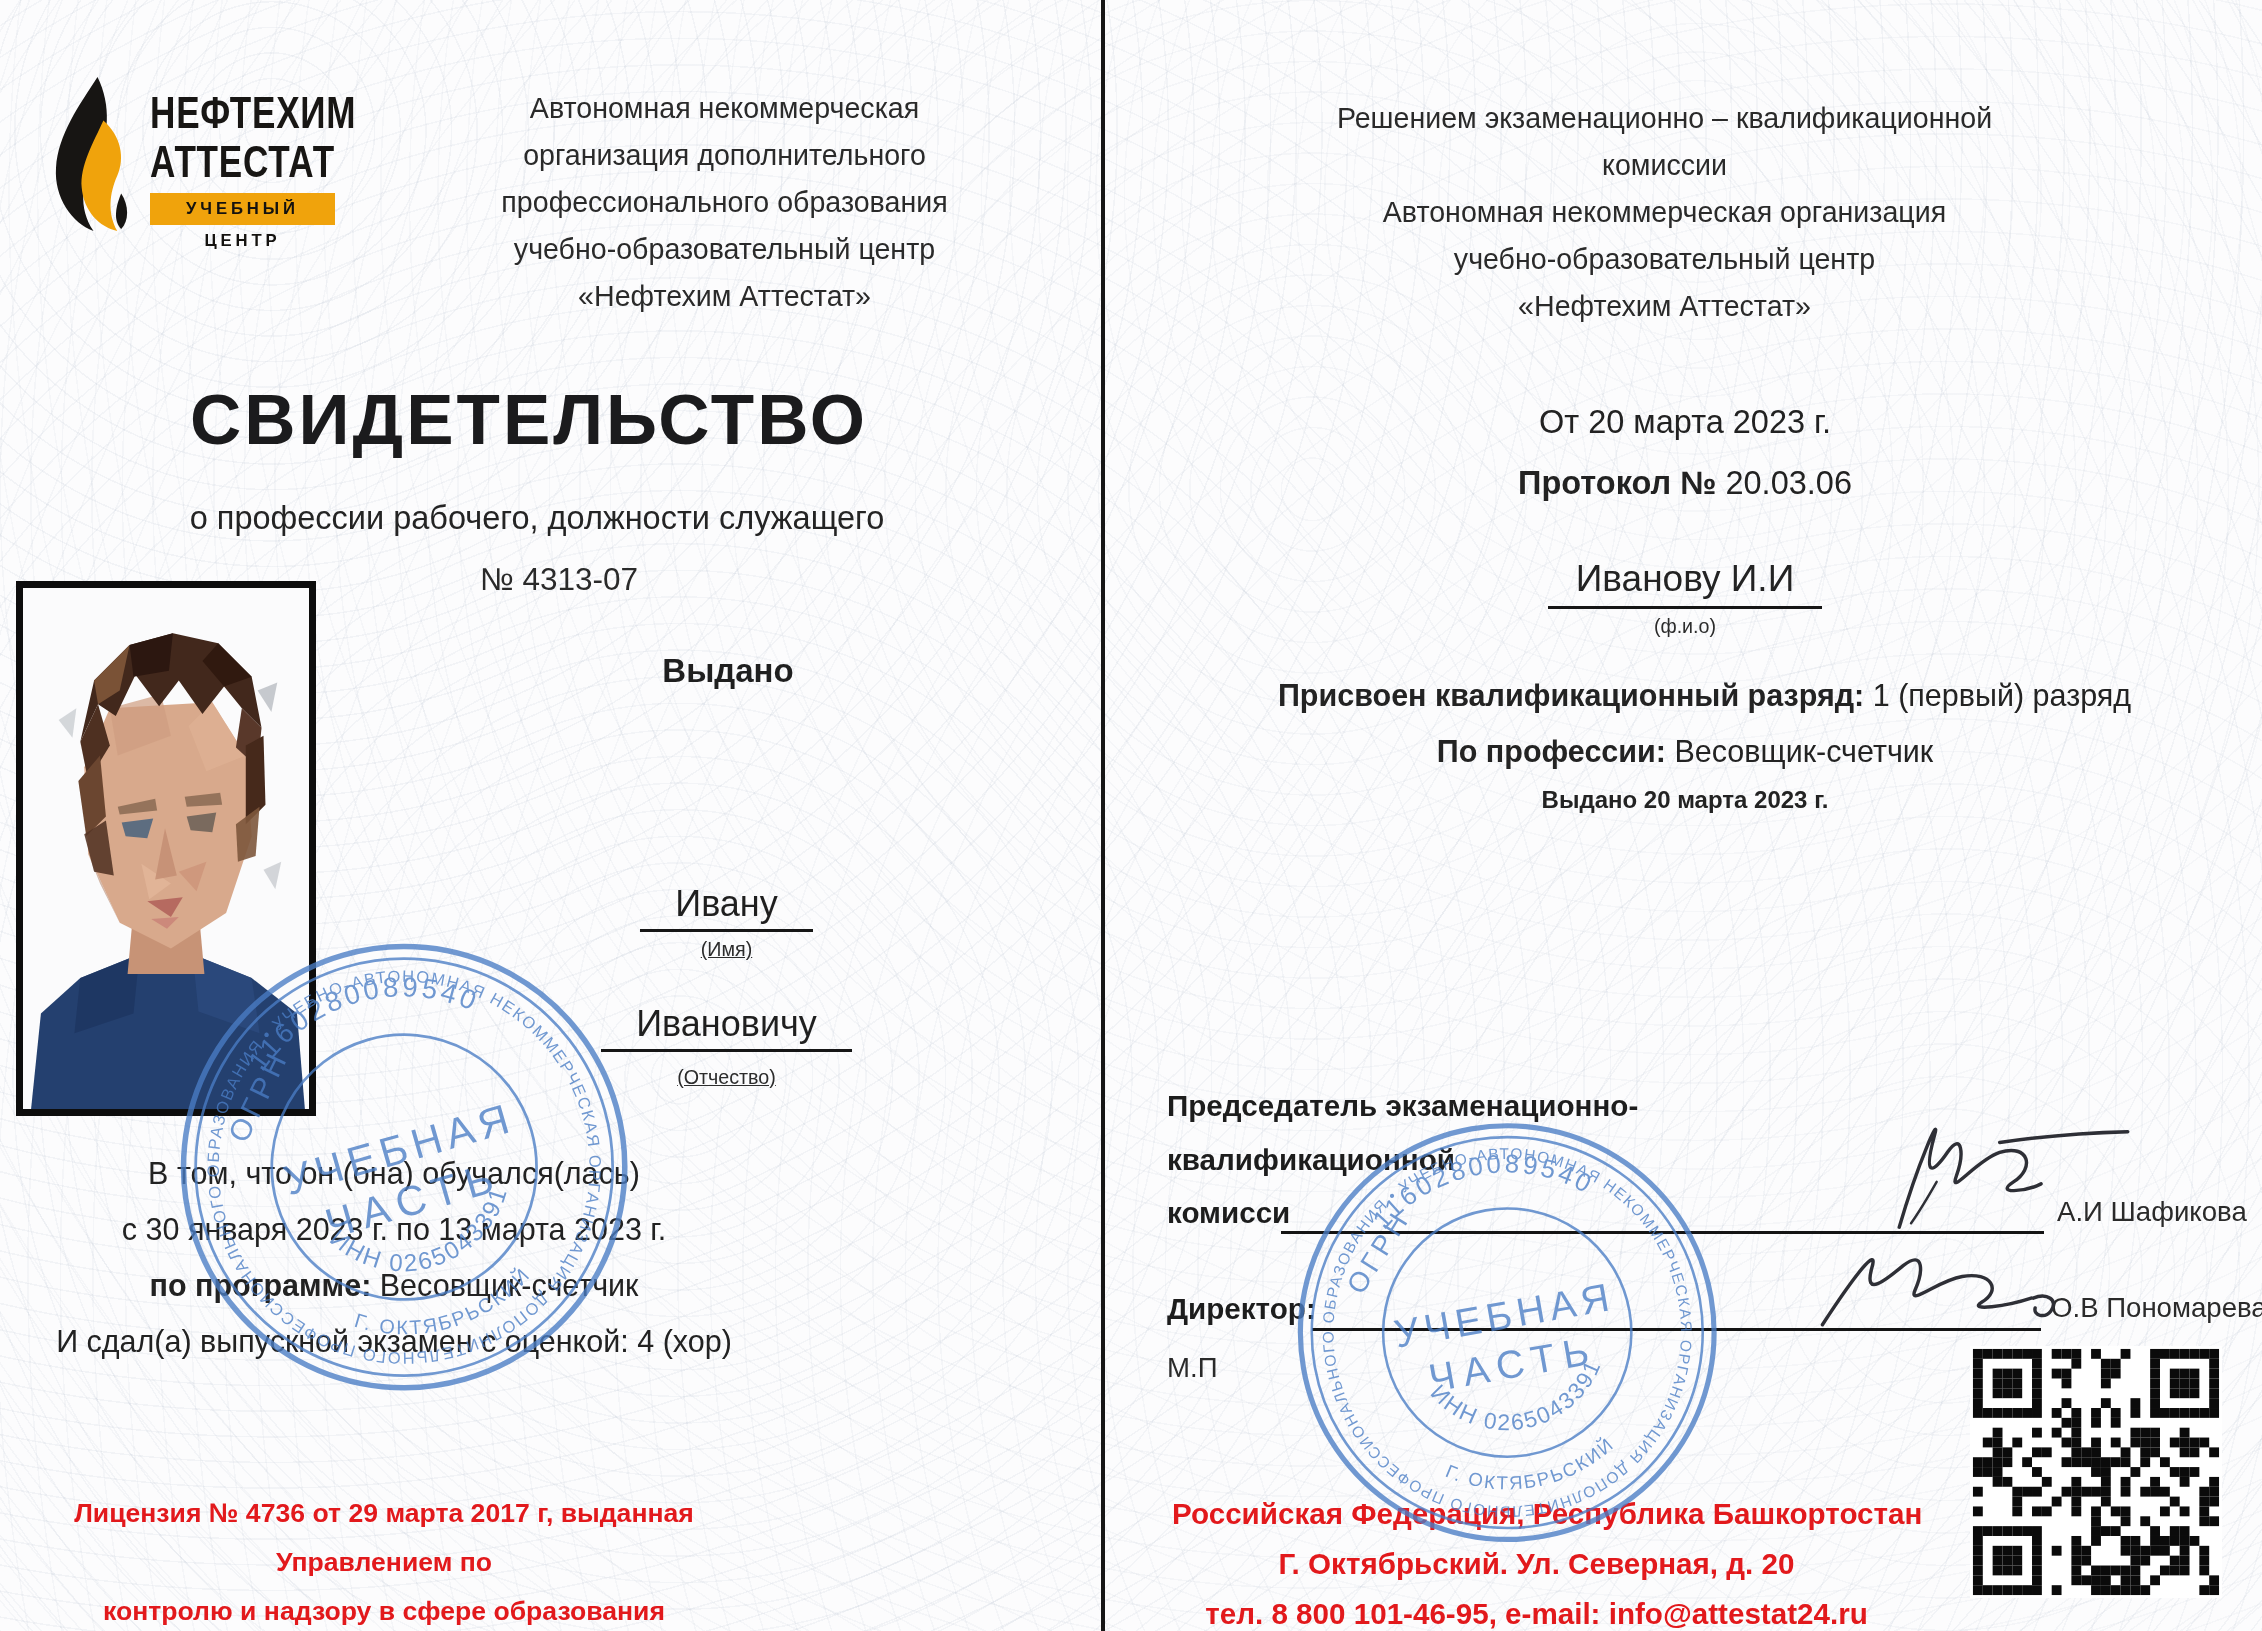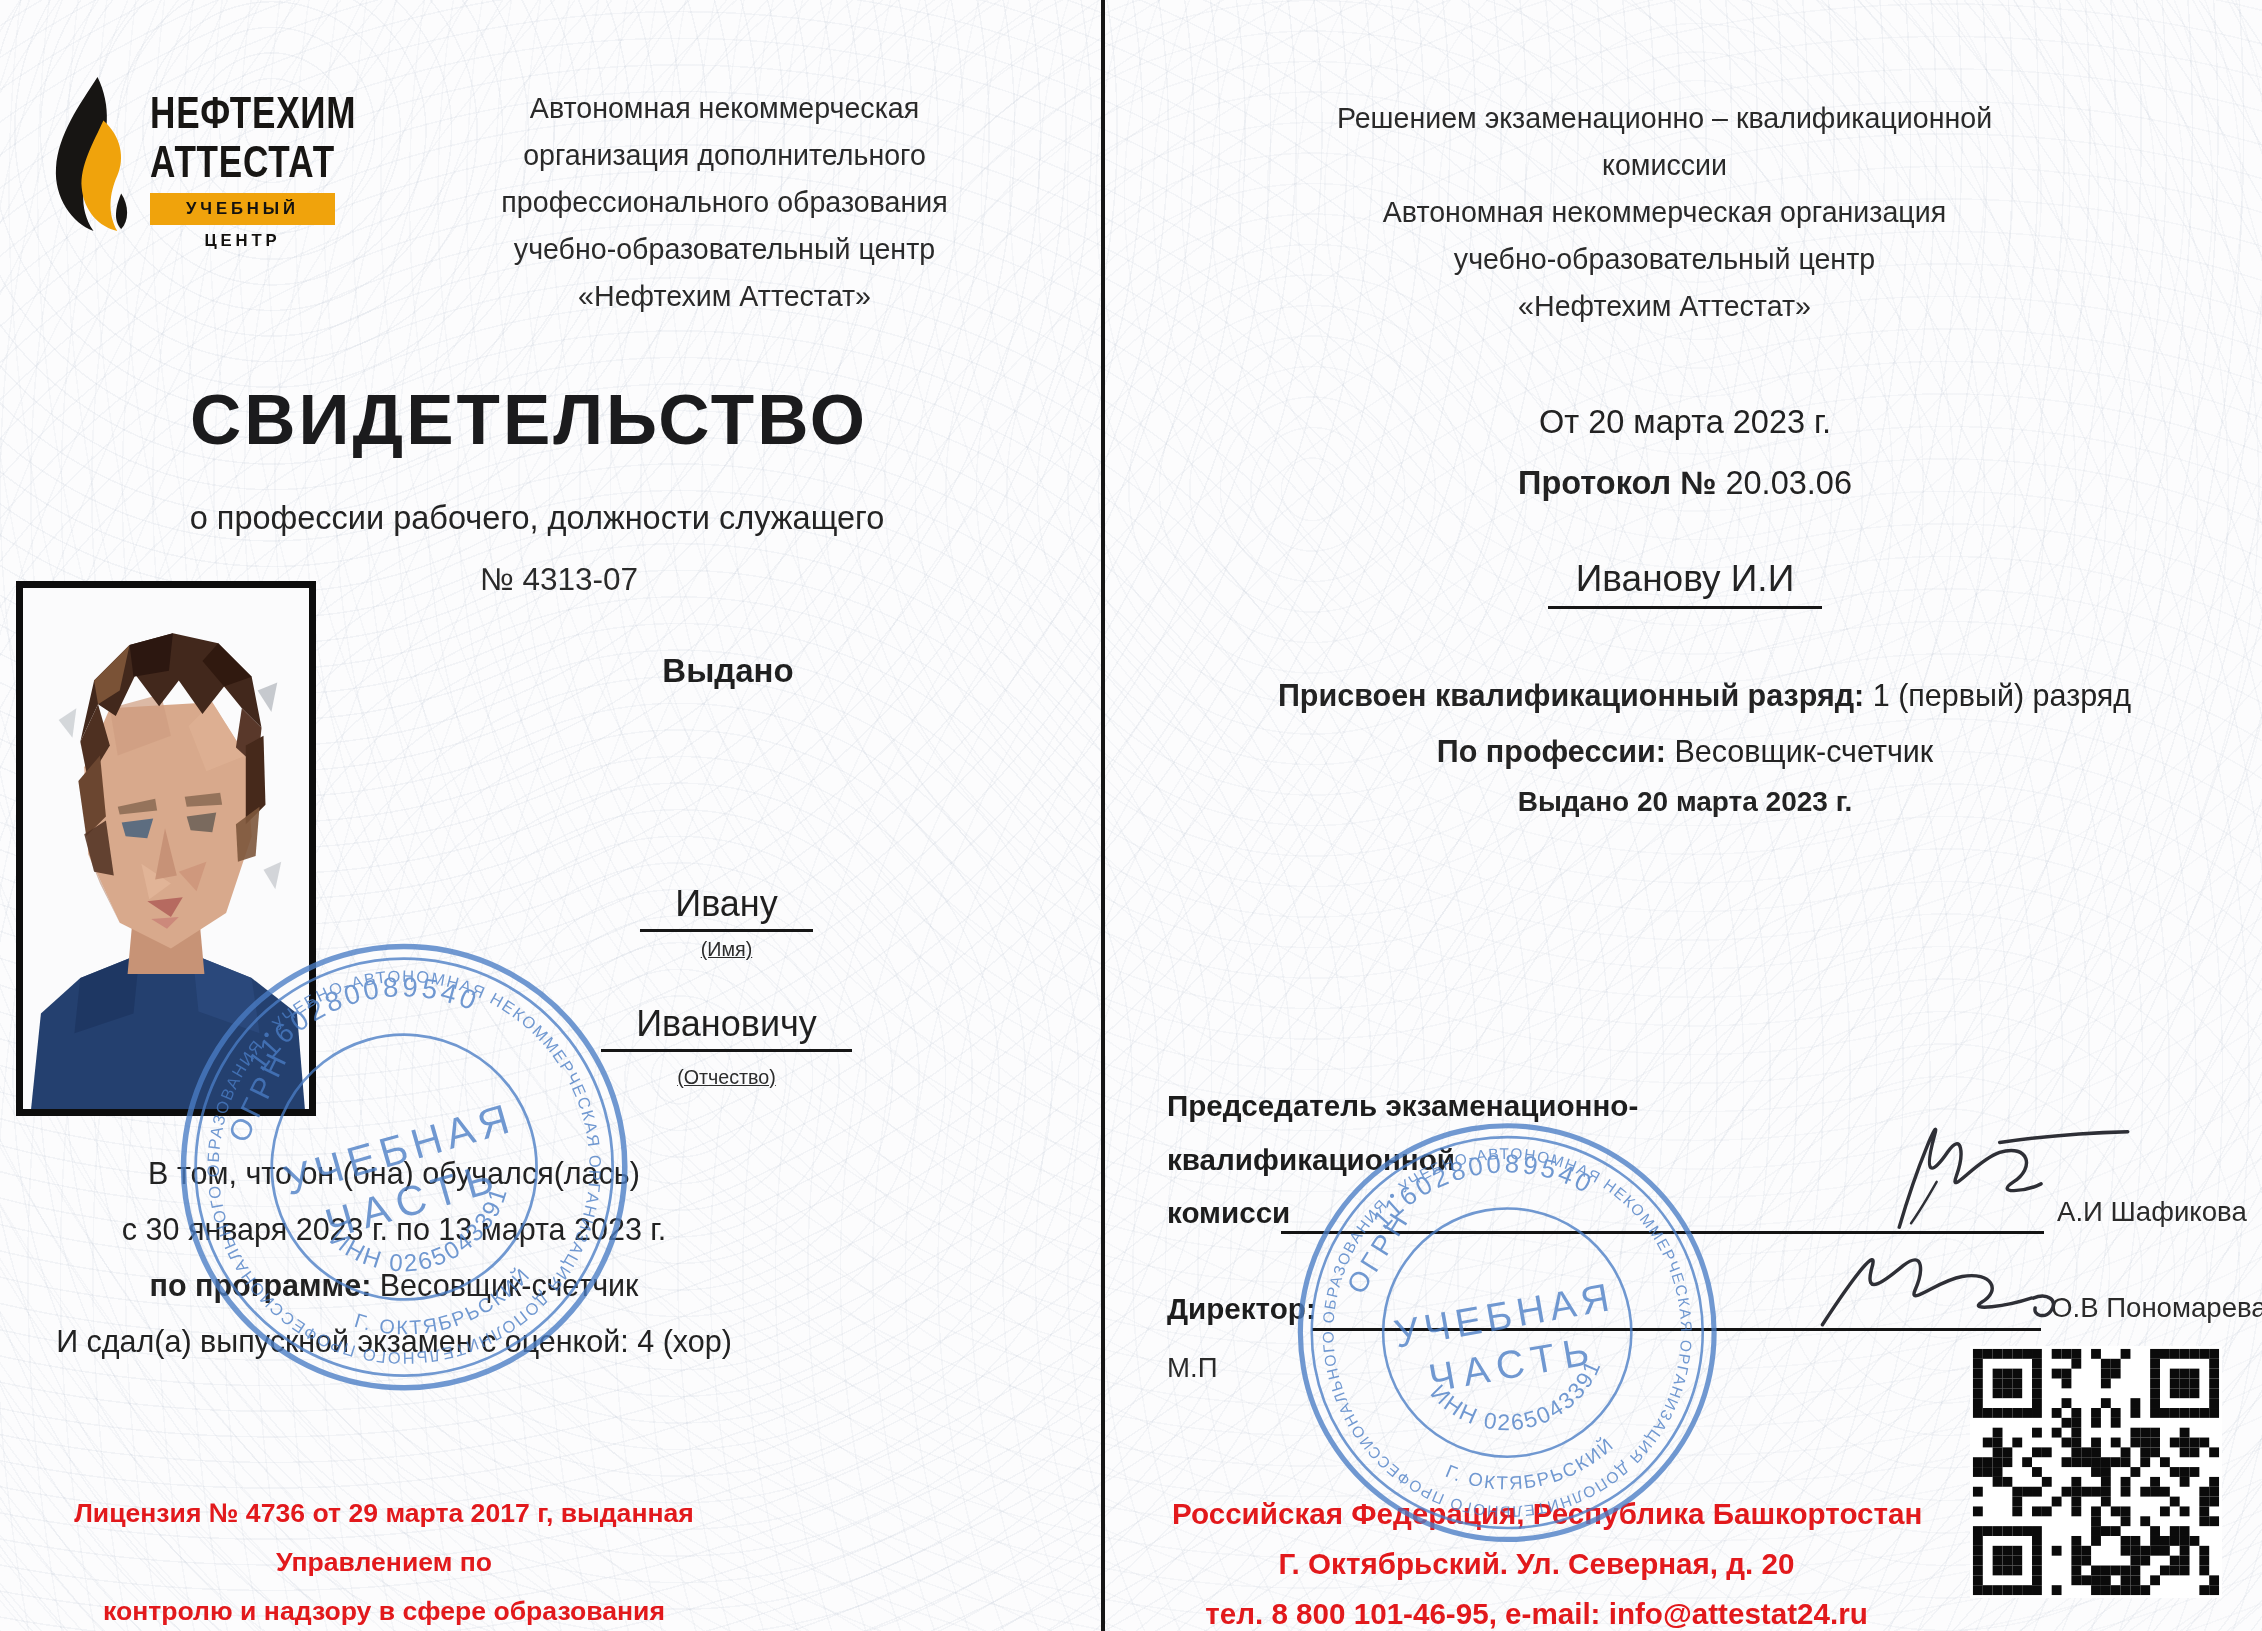--- a/index.html
+++ b/index.html
@@ -152,30 +152,31 @@
   <div class="abs c rmid nw" style="left:1222px;top:404px;width:926px;">От 20 марта 2023 г.</div>
 
   <div class="abs c rmid nw" style="left:1222px;top:465px;width:926px;">
     <span class="b">Протокол №</span>
     <span>20.03.06</span>
   </div>
 
   <div class="abs c nw" style="left:1222px;top:558px;width:926px;font-size:37px;">
     <span class="ufield" style="padding:0 27.6px 5.9px 27.6px;">Иванову И.И</span>
   </div>
+  <div class="abs c" style="left:1222px;top:615px;width:926px;font-size:19.7px;color:#2c2c2c;">(ф.и.о)</div>
 
   <div class="abs c nw" style="left:1222px;top:678px;width:965px;font-size:30.5px;">
     <span class="b">Присвоен квалификационный разряд:</span>
     <span>1 (первый) разряд</span>
   </div>
   <div class="abs c nw" style="left:1222px;top:734px;width:926px;font-size:30.5px;">
     <span class="b">По профессии:</span>
     <span>Весовщик-счетчик</span>
   </div>
-  <div class="abs c nw b" style="left:1222px;top:786px;width:926px;font-size:28px;">Выдано 20 марта 2023 г.</div>
+  <div class="abs c nw b" style="left:1222px;top:786px;width:926px;font-size:24px;">Выдано 20 марта 2023 г.</div>
 
   <div class="abs sig-label nw" style="left:1167px;top:1089px;">Председатель экзаменационно-</div>
   <div class="abs sig-label nw" style="left:1167px;top:1143px;">квалификационной</div>
   <div class="abs sig-label nw" style="left:1167px;top:1196px;">комисси</div>
   <div class="abs line" style="left:1281px;top:1231px;width:763px;"></div>
   <div class="abs sig-name nw" style="left:2057px;top:1196px;">А.И Шафикова</div>
 
   <div class="abs sig-label nw" style="left:1167px;top:1292px;">Директор:</div>
   <div class="abs line" style="left:1312px;top:1328px;width:729px;"></div>
   <div class="abs sig-name nw" style="left:2051px;top:1292px;">О.В Пономарева</div>

